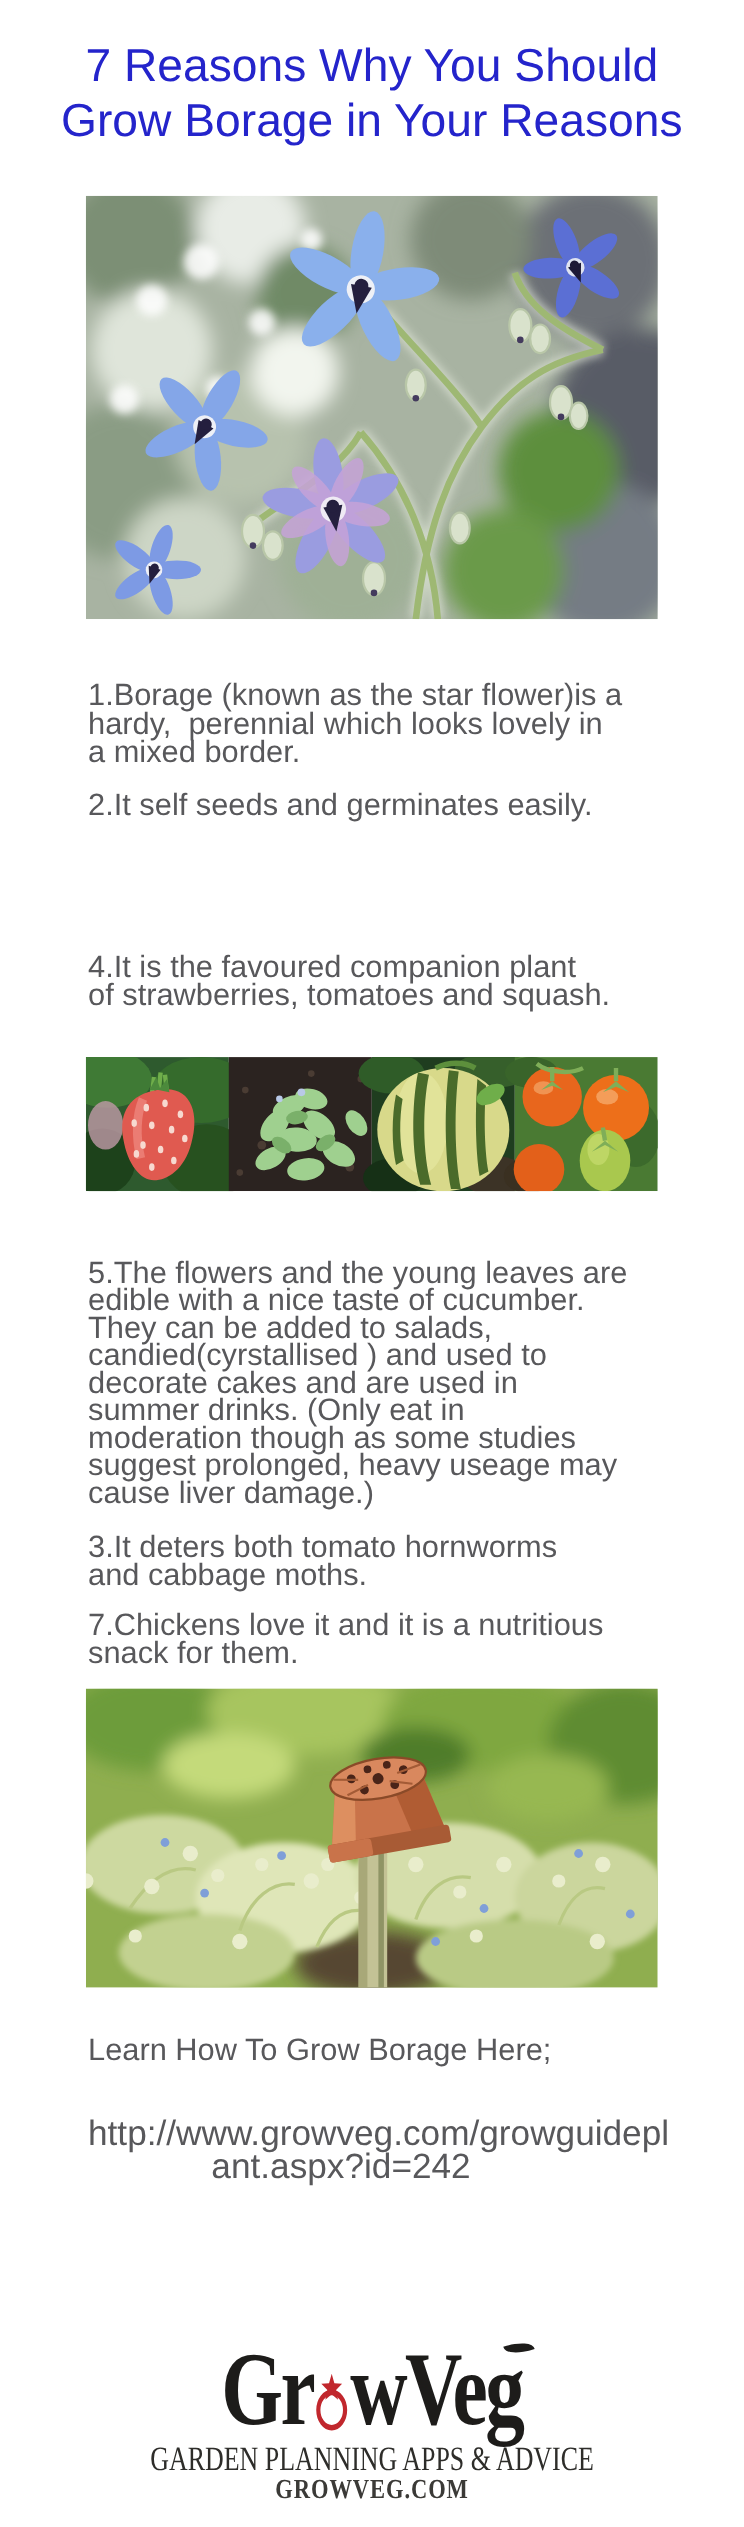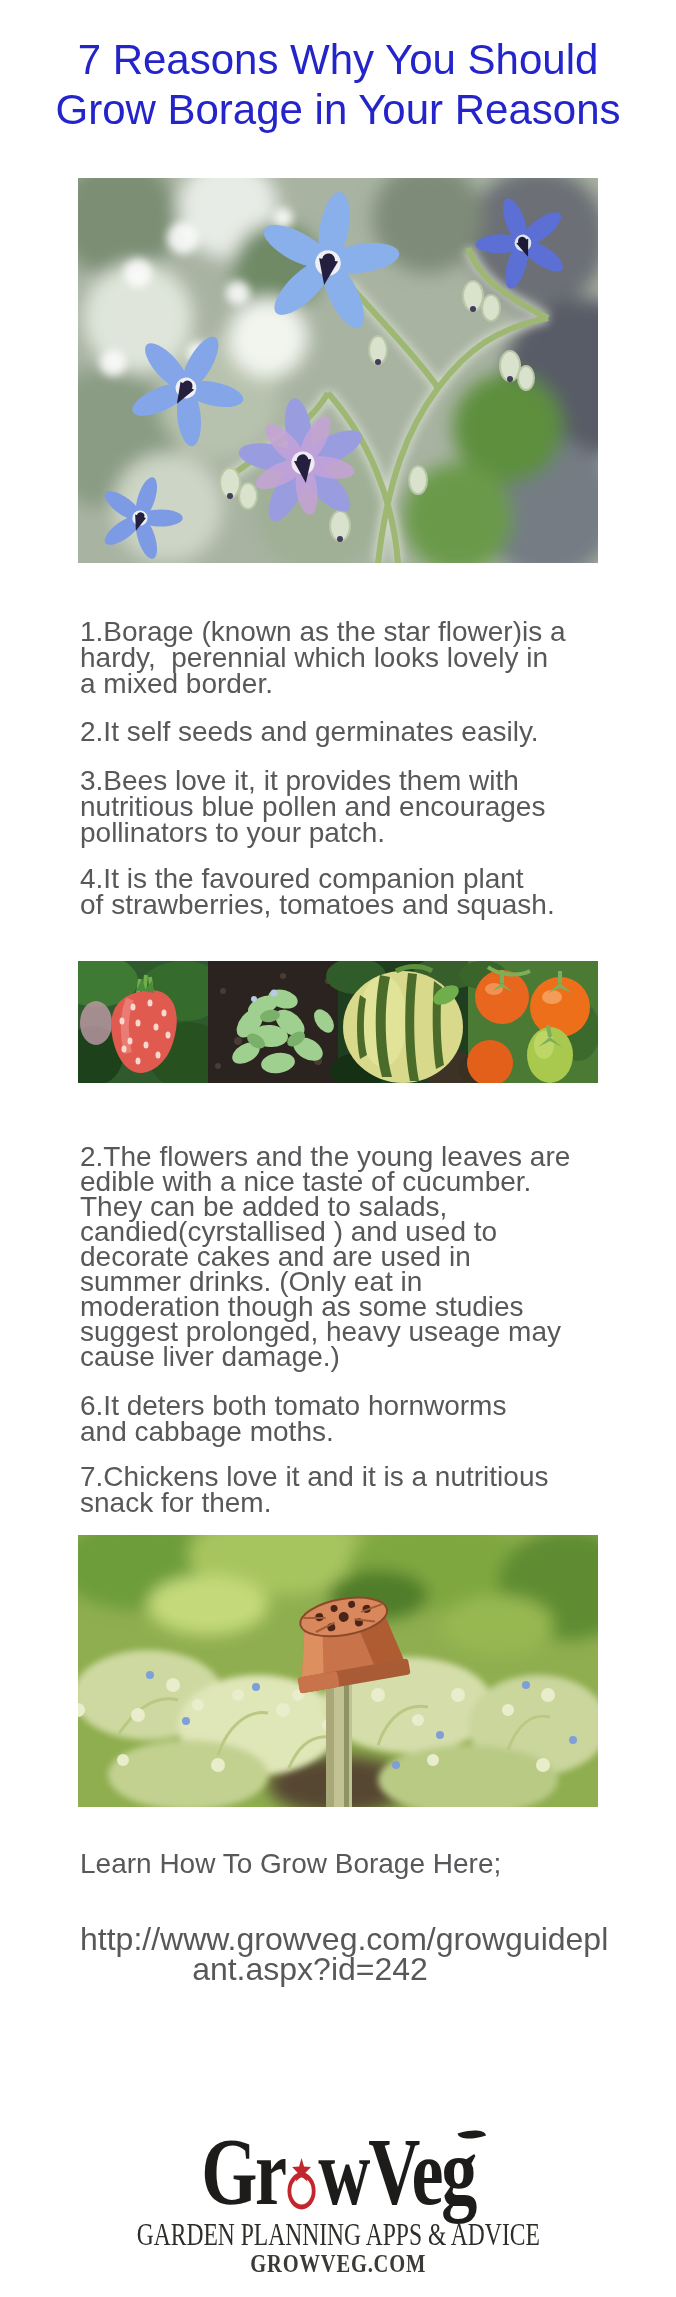--- a/index.html
+++ b/index.html
@@ -170,23 +170,20 @@
             <circle cx="0" cy="-2" r="4" fill="#241f3e"></circle>
         </g>
       </g>
     </svg>
   </div>
 
   <p class="body-text" id="p1">1.Borage (known as the star flower)is a
 hardy,  perennial which looks lovely in
 a mixed border.</p>
   <p class="body-text" id="p2">2.It self seeds and germinates easily.</p>
-  <p class="body-text" id="p3">3.Bees love it, it provides them with
-nutritious blue pollen and encourages
-pollinators to your patch.</p>
   <p class="body-text" id="p4">4.It is the favoured companion plant
 of strawberries, tomatoes and squash.</p>
 
   <div class="photo" id="photo2">
     <svg viewBox="0 0 520 122">
       <g>
         <rect x="0" y="0" width="130" height="122" fill="#2e5a2e"></rect>
         <ellipse cx="20" cy="20" rx="40" ry="26" fill="#3f7a35"></ellipse>
         <ellipse cx="105" cy="30" rx="45" ry="30" fill="#356b2c"></ellipse>
         <ellipse cx="110" cy="95" rx="40" ry="34" fill="#27511f"></ellipse>
@@ -276,30 +273,30 @@
         </g>
         <g fill="#7fae58">
           <polygon points="424,22 414,30 424,26 434,30"></polygon>
           <polygon points="482,22 470,32 482,27 494,32"></polygon>
           <polygon points="472,76 460,86 472,80 484,86"></polygon>
         </g>
       </g>
     </svg>
   </div>
 
-  <p class="body-text" id="p5">2.The flowers and the young leaves are
+  <p class="body-text" id="p5">5.The flowers and the young leaves are
 edible with a nice taste of cucumber.
 They can be added to salads,
 candied(cyrstallised ) and used to
 decorate cakes and are used in
 summer drinks. (Only eat in
 moderation though as some studies
 suggest prolonged, heavy useage may
 cause liver damage.)</p>
-  <p class="body-text" id="p6">6.It deters both tomato hornworms
+  <p class="body-text" id="p6">3.It deters both tomato hornworms
 and cabbage moths.</p>
   <p class="body-text" id="p7">7.Chickens love it and it is a nutritious
 snack for them.</p>
 
   <div class="photo" id="photo3">
     <svg viewBox="0 0 520 272">
       <defs>
         <filter id="gb8" x="-40%" y="-40%" width="180%" height="180%">
             <feGaussianBlur stdDeviation="8"></feGaussianBlur>
           </filter>

